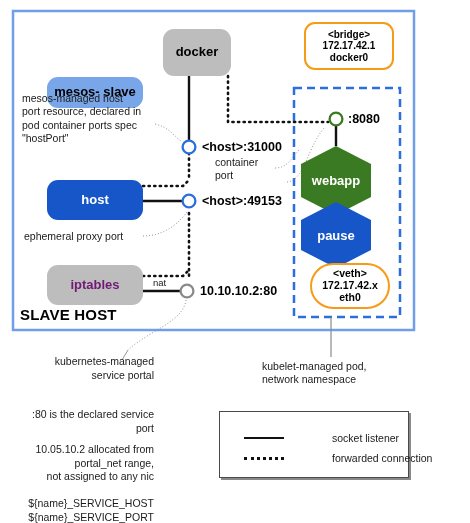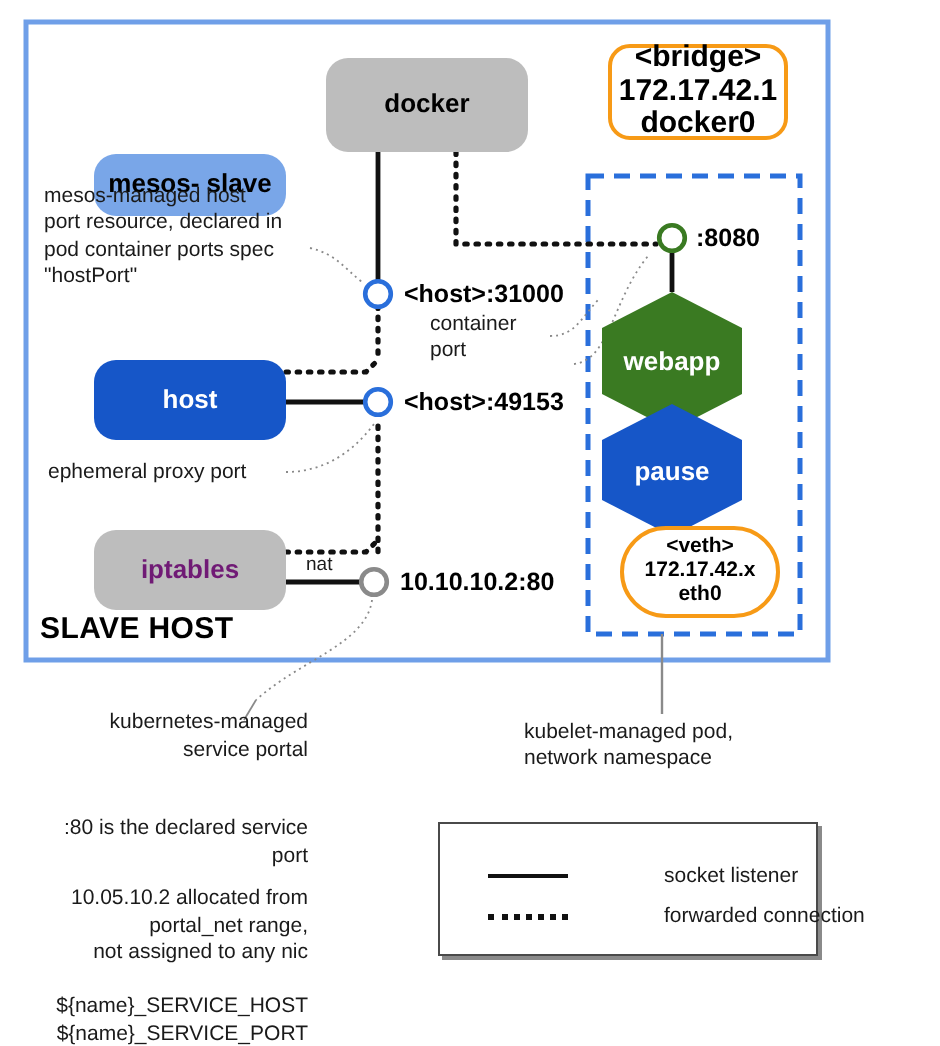--- a/index.html
+++ b/index.html
@@ -40,21 +40,21 @@
   }
   .n-mesos {
     left: 47px; top: 29px; width: 96px; height: 31px;
     background: #79a6e8;
     color: #000000;
     font-size: 13px;
     border-radius: 11px;
     margin-top: 48px;
   }
   .n-docker {
-    left: 163px; top: 29px; width: 101px; height: 47px;
+    left: 163px; top: 29px; width: 68px; height: 47px;
     background: #bdbdbd;
     color: #000000;
     font-size: 13px;
     border-radius: 11px;
   }
   .n-proxy {
     left: 47px; top: 180px; width: 96px; height: 40px;
     background: #1656c8;
     color: #ffffff;
     font-size: 13px;
@@ -64,21 +64,21 @@
     left: 47px; top: 265px; width: 96px; height: 40px;
     background: #bdbdbd;
     color: #701a75;
     font-size: 13px;
     border-radius: 11px;
   }
   .n-bridge {
     left: 304px; top: 22px; width: 90px; height: 48px;
     background: #ffffff;
     color: #000000;
-    font-size: 15px;
+    font-size: 10px;
     border: 2.5px solid #f79a16;
     border-radius: 11px;
   }
   .n-veth {
     left: 310px; top: 263px; width: 80px; height: 46px;
     background: #ffffff;
     color: #000000;
     font-size: 10.5px;
     border: 2.5px solid #f79a16;
     border-radius: 23px;

